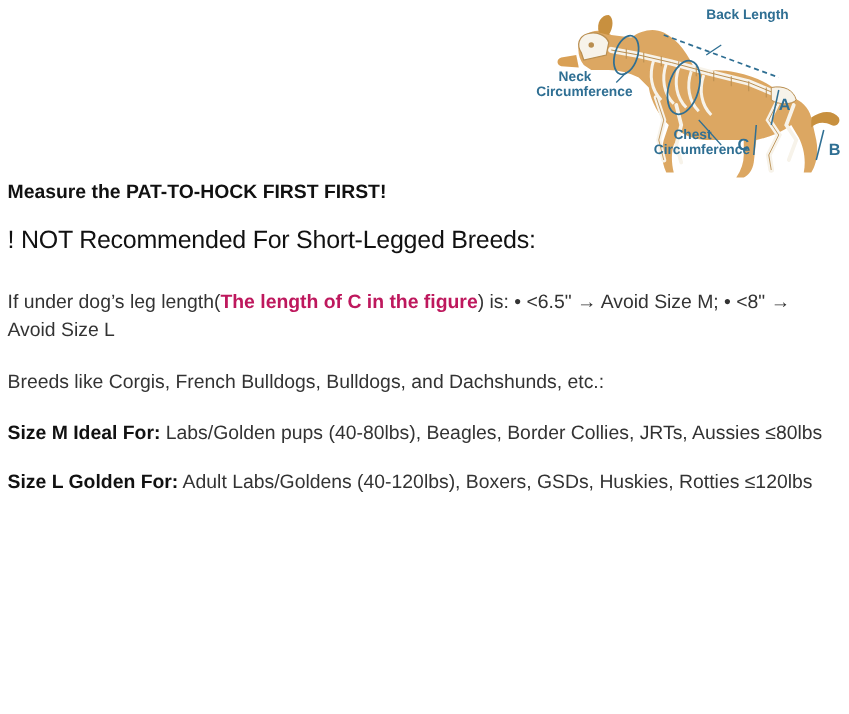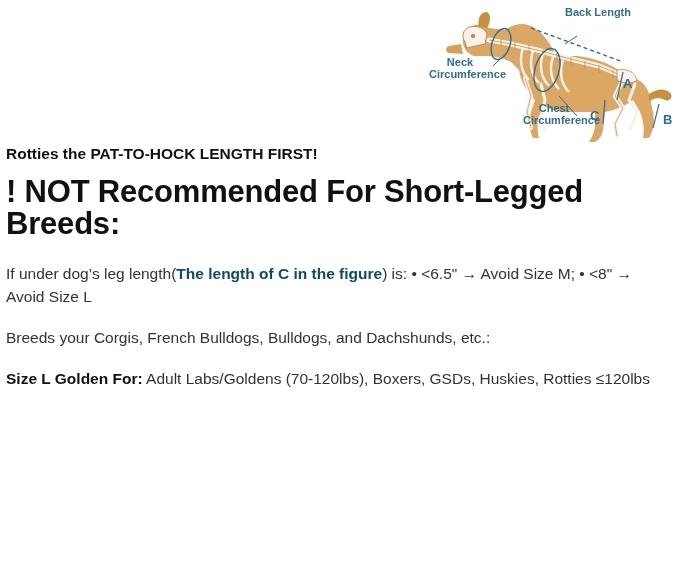--- a/index.html
+++ b/index.html
@@ -80,36 +80,36 @@
 
   .lead {
     font-size: 15.5px;
     font-weight: bold;
     color: #111111;
     line-height: 20px;
     margin: 0 0 8px 0;
   }
 
   .headline {
-    font-size: 31px;
-    font-weight: bold;
+    font-size: 20px;
+    font-weight: normal;
     color: #111111;
     line-height: 32px;
     margin: 12px 0 22px 0;
     letter-spacing: -0.2px;
   }
 
   .para {
     font-size: 15.5px;
     color: #333333;
     line-height: 23px;
     margin: 0 0 18px 0;
   }
   .para b {
-    color: #0c4a6e;
+    color: #be185d;
     font-weight: bold;
   }
 
   .size-line {
     font-size: 15.5px;
     color: #333333;
     line-height: 23px;
     margin: 0 0 16px 0;
   }
   .size-line .lead-bold {
@@ -196,26 +196,27 @@
     <div class="diag-label lbl-back">Back Length</div>
     <div class="diag-label lbl-neck">Neck Circumference</div>
     <div class="diag-label lbl-chest">Chest Circumference</div>
     <div class="diag-letter let-a">A</div>
     <div class="diag-letter let-b">B</div>
     <div class="diag-letter let-c">C</div>
   </div>
 
   <div class="content">
 
-    <p class="lead">Rotties the PAT-TO-HOCK LENGTH FIRST!</p>
+    <p class="lead">Measure the PAT-TO-HOCK FIRST FIRST!</p>
 
     <h1 class="headline">! NOT Recommended For Short-Legged Breeds:</h1>
 
     <p class="para"><span>If under dog’s leg length(</span><b>The length of C in the figure</b><span>) is: • &lt;6.5" → Avoid Size M; • &lt;8" → Avoid Size L</span></p>
 
-    <p class="para">Breeds your Corgis, French Bulldogs, Bulldogs, and Dachshunds, etc.:</p>
-
-
-
-    <p class="size-line"><span class="lead-bold">Size L Golden For:</span><span> Adult Labs/Goldens (70-120lbs), Boxers, GSDs, Huskies, Rotties ≤120lbs</span></p>
+    <p class="para">Breeds like Corgis, French Bulldogs, Bulldogs, and Dachshunds, etc.:</p>
+
+
+    <p class="size-line"><span class="lead-bold">Size M Ideal For:</span><span> Labs/Golden pups (40-80lbs), Beagles, Border Collies, JRTs, Aussies ≤80lbs</span></p>
+
+    <p class="size-line"><span class="lead-bold">Size L Golden For:</span><span> Adult Labs/Goldens (40-120lbs), Boxers, GSDs, Huskies, Rotties ≤120lbs</span></p>
 
   </div>
 </div>
 
 </body></html>

